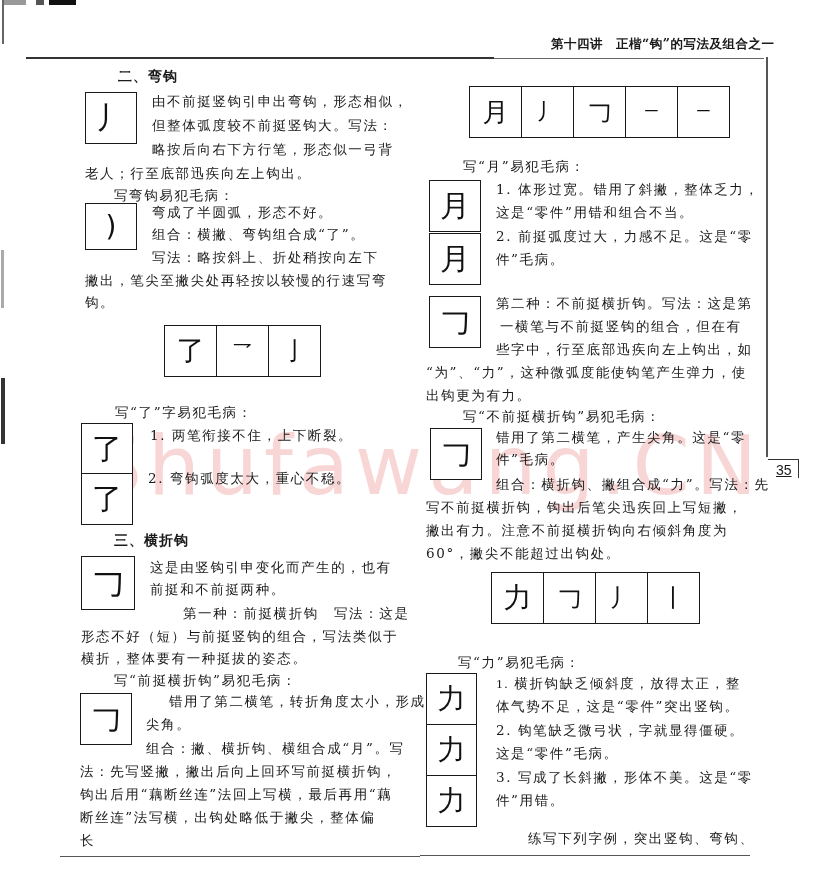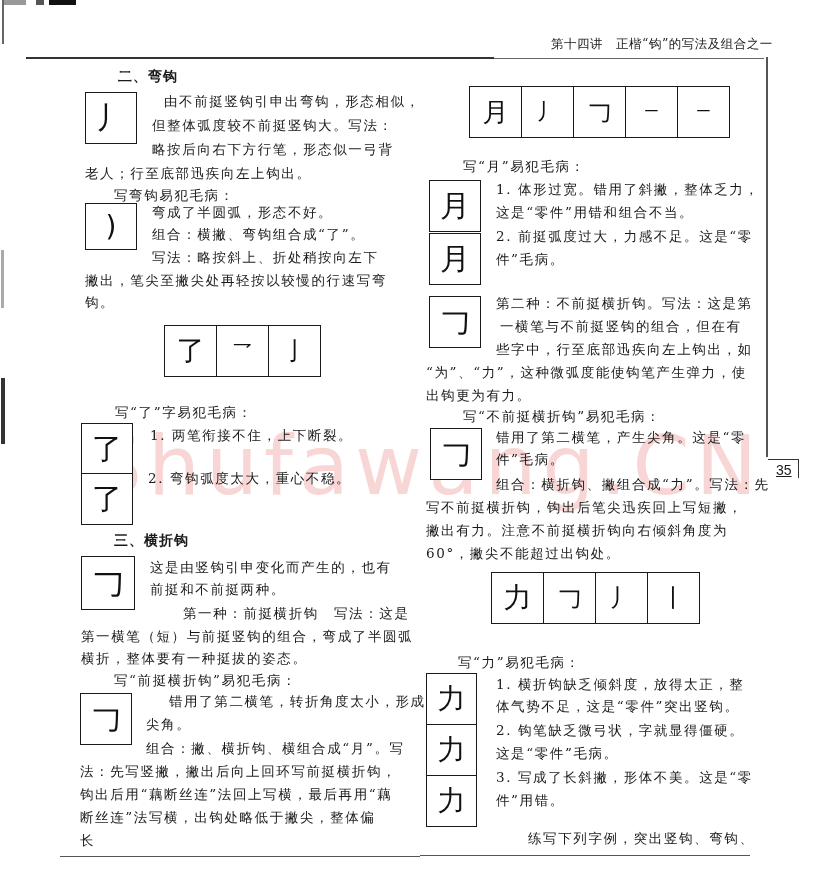--- a/index.html
+++ b/index.html
@@ -4,21 +4,21 @@
 <style>
   html, body { margin: 0; padding: 0; }
   body {
     width: 816px; height: 888px; position: relative; overflow: hidden;
     background: #ffffff; color: #1a1a1a;
     font-family: "DejaVu Serif", "Liberation Serif", serif;
   }
   .abs { position: absolute; }
   .txt { font-size: 13.5px; line-height: 24px; letter-spacing: 1.6px; white-space: nowrap; }
   .heading { font-size: 14px; font-weight: bold; letter-spacing: 1px; }
-  .running-head { font-size: 12.5px; font-weight: normal; letter-spacing: 0.5px; }
+  .running-head { font-size: 12.5px; font-weight: bold; letter-spacing: 0.5px; }
   .box { position: absolute; border: 1.5px solid #1a1a1a; background: #fff;
          display: flex; align-items: center; justify-content: center;
          font-family: "DejaVu Sans", sans-serif; color: #111; }
   .strip { position: absolute; display: flex; border: 1.5px solid #1a1a1a; }
   .strip .cell { border-right: 1.5px solid #1a1a1a; display: flex; align-items: center;
                  justify-content: center; font-family: "DejaVu Sans", sans-serif; color: #111; }
   .strip .cell:last-child { border-right: none; }
   .rule { position: absolute; background: #333; }
   .watermark { position: absolute; font-family: "DejaVu Sans", sans-serif; color: #f3b6b6;
                font-size: 82px; letter-spacing: 6px; opacity: 0.55; white-space: nowrap; pointer-events: none; }
@@ -40,21 +40,21 @@
 
 <div class="watermark" style="left:90px;top:418px;">Shufawang.CN</div>
 
 <div class="pagenum" style="left:768px;top:459px;text-decoration:underline;">35</div>
 
 <div class="abs heading" style="left:118px;top:68px;">二、弯钩</div>
 
 <div class="box" style="left:85px;top:92px;width:50px;height:50px;font-size:30px;">
   <span>丿</span>
 </div>
-<div class="abs txt" style="left:164px;top:89px;">由不前挺竖钩引申出弯钩，形态相似，</div>
+<div class="abs txt" style="left:152px;top:89px;">由不前挺竖钩引申出弯钩，形态相似，</div>
 <div class="abs txt" style="left:152px;top:113px;">但整体弧度较不前挺竖钩大。写法：</div>
 <div class="abs txt" style="left:152px;top:137px;">略按后向右下方行笔，形态似一弓背</div>
 <div class="abs txt" style="left:85px;top:161px;">老人；行至底部迅疾向左上钩出。</div>
 
 <div class="abs txt" style="left:114px;top:183px;">写弯钩易犯毛病：</div>
 <div class="box" style="left:85px;top:203px;width:50px;height:45px;font-size:28px;">
   <span>)</span>
 </div>
 <div class="abs txt" style="left:152px;top:200px;">弯成了半圆弧，形态不好。</div>
 <div class="abs txt" style="left:152px;top:222px;">组合：横撇、弯钩组合成“了”。</div>
@@ -78,21 +78,21 @@
 <div class="abs txt" style="left:150px;top:423px;">1. 两笔衔接不住，上下断裂。</div>
 <div class="abs txt" style="left:148px;top:466px;">2. 弯钩弧度太大，重心不稳。</div>
 
 <div class="abs heading" style="left:114px;top:532px;">三、横折钩</div>
 <div class="box" style="left:81px;top:556px;width:52px;height:52px;font-size:32px;">
   <span>𠃌</span>
 </div>
 <div class="abs txt" style="left:150px;top:555px;">这是由竖钩引申变化而产生的，也有</div>
 <div class="abs txt" style="left:150px;top:577px;">前挺和不前挺两种。</div>
 <div class="abs txt" style="left:183px;top:601px;">第一种：前挺横折钩　写法：这是</div>
-<div class="abs txt" style="left:81px;top:624px;">第一横笔（短）与前挺竖钩的组合，弯成了半圆弧</div>
+<div class="abs txt" style="left:81px;top:624px;">形态不好（短）与前挺竖钩的组合，写法类似于</div>
 <div class="abs txt" style="left:81px;top:646px;">横折，整体要有一种挺拔的姿态。</div>
 
 <div class="abs txt" style="left:114px;top:668px;">写“前挺横折钩”易犯毛病：</div>
 <div class="box" style="left:80px;top:693px;width:50px;height:50px;font-size:30px;">
   <span>𠃌</span>
 </div>
 <div class="abs txt" style="left:146px;top:689px;margin-left:23px;">错用了第二横笔，转折角度太小，形成</div>
 <div class="abs txt" style="left:146px;top:712px;">尖角。</div>
 <div class="abs txt" style="left:146px;top:736px;">组合：撇、横折钩、横组合成“月”。写</div>
 <div class="abs txt" style="left:80px;top:759px;">法：先写竖撇，撇出后向上回环写前挺横折钩，</div>
@@ -152,21 +152,21 @@
 <div class="abs txt" style="left:458px;top:650px;">写“力”易犯毛病：</div>
 <div class="box" style="left:426px;top:673px;width:49px;height:50px;font-size:28px;border-bottom-width:0.75px;">
   <span>力</span>
 </div>
 <div class="box" style="left:426px;top:724px;width:49px;height:50px;font-size:28px;border-top-width:0.75px;border-bottom-width:0.75px;">
   <span>力</span>
 </div>
 <div class="box" style="left:426px;top:775px;width:49px;height:50px;font-size:28px;border-top-width:0.75px;">
   <span>力</span>
 </div>
-<div class="abs txt" style="left:496px;top:672px;">1. 横折钩缺乏倾斜度，放得太正，整</div>
+<div class="abs txt" style="left:496px;top:672px;font-family:Liberation Serif, serif;">1. 横折钩缺乏倾斜度，放得太正，整</div>
 <div class="abs txt" style="left:496px;top:694px;">体气势不足，这是“零件”突出竖钩。</div>
 <div class="abs txt" style="left:496px;top:718px;">2. 钩笔缺乏微弓状，字就显得僵硬。</div>
 <div class="abs txt" style="left:496px;top:741px;">这是“零件”毛病。</div>
 <div class="abs txt" style="left:496px;top:765px;">3. 写成了长斜撇，形体不美。这是“零</div>
 <div class="abs txt" style="left:496px;top:788px;">件”用错。</div>
 
 <div class="abs txt" style="left:528px;top:826px;">练写下列字例，突出竖钩、弯钩、</div>
 <div class="rule" style="left:420px;top:855px;width:330px;height:1px;background:#555;"></div>
 
 </body></html>

